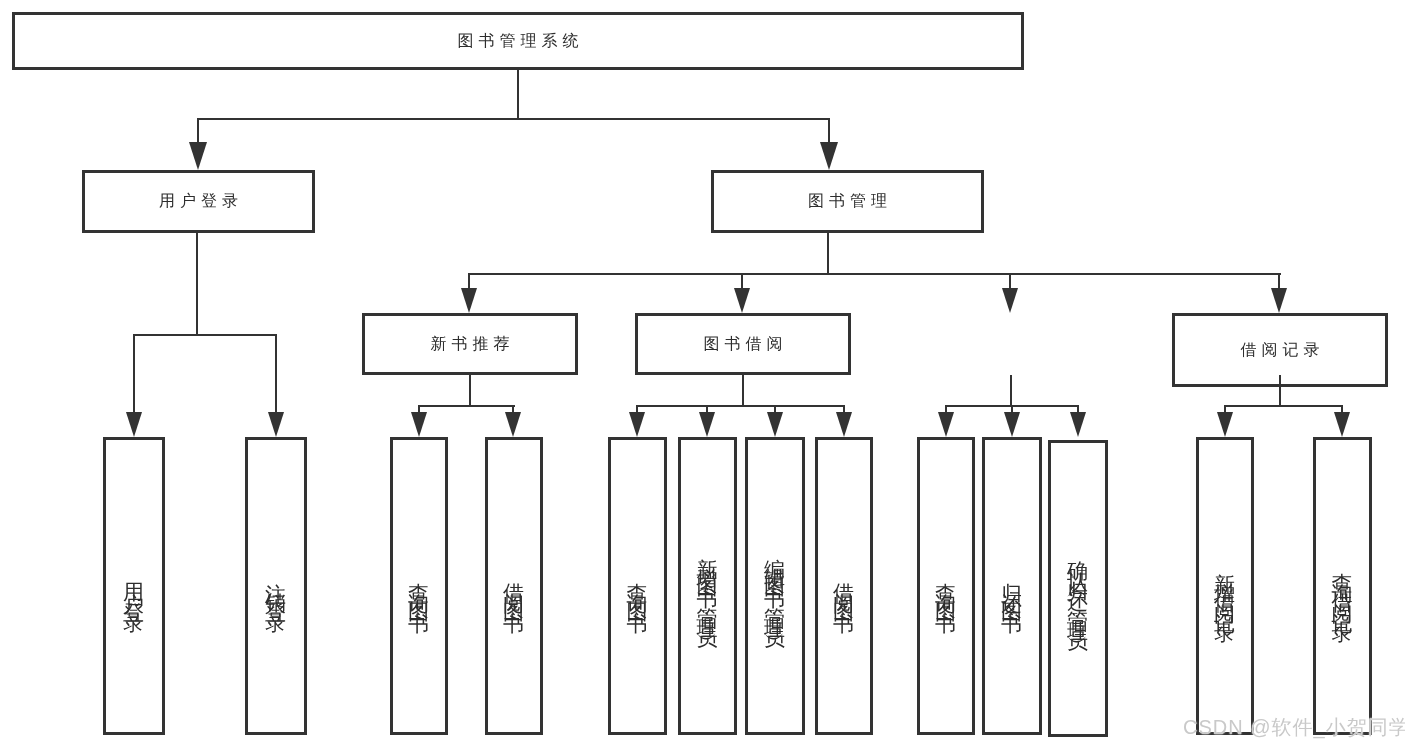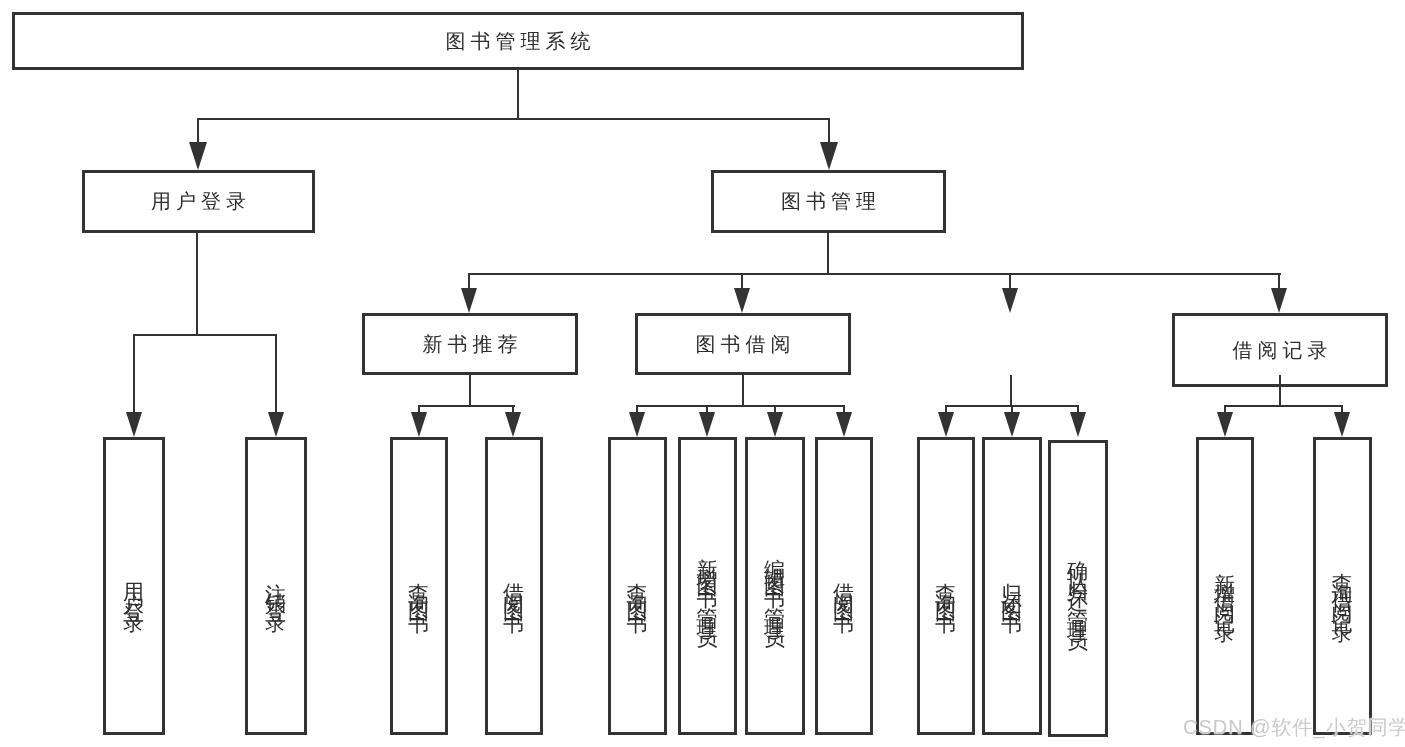--- a/index.html
+++ b/index.html
@@ -12,21 +12,21 @@
   html,body{margin:0;padding:0;background:var(--page-bg);}
   #stage{
     position:relative;width:1405px;height:747px;background:var(--page-bg);
     font-family:"Liberation Sans","DejaVu Sans",sans-serif;color:var(--text);
     overflow:hidden;
   }
   .box{
     position:absolute;box-sizing:border-box;border:3px solid var(--line);
     background:var(--box-bg);display:flex;align-items:center;justify-content:center;
   }
-  .hbox{font-size:20px;letter-spacing:5px;}
+  .hbox{font-size:16px;letter-spacing:5px;}
   .hbox .lbl{white-space:nowrap;text-indent:5px;}
   .leaf{font-size:21px;}
   .leaf .lbl{
     writing-mode:vertical-rl;text-orientation:mixed;
     letter-spacing:10px;line-height:1;white-space:nowrap;
   }
   .vline{position:absolute;width:2px;background:var(--line);}
   .hline{position:absolute;height:2px;background:var(--line);}
   .ah{position:absolute;width:0;height:0;
       border-left:8px solid transparent;border-right:8px solid transparent;
@@ -50,21 +50,21 @@
   <div class="vline" style="left:517px;top:70px;height:50px;"></div>
   <div class="hline" style="left:197px;top:118px;width:633px;"></div>
   <div class="vline" style="left:197px;top:118px;height:30px;"></div>
   <div class="ah big" style="left:189px;top:142px;"></div>
   <div class="vline" style="left:828px;top:118px;height:30px;"></div>
   <div class="ah big" style="left:820px;top:142px;"></div>
 
   <div class="box hbox" style="left:82px;top:170px;width:233px;height:63px;">
     <span class="lbl">用户登录</span>
   </div>
-  <div class="box hbox" style="left:711px;top:170px;width:235px;height:63px;">
+  <div class="box hbox" style="left:711px;top:170px;width:273px;height:63px;">
     <span class="lbl">图书管理</span>
   </div>
 
   <div class="vline" style="left:196px;top:233px;height:103px;"></div>
   <div class="hline" style="left:133px;top:334px;width:144px;"></div>
   <div class="vline" style="left:133px;top:334px;height:82px;"></div>
   <div class="ah" style="left:126px;top:412px;"></div>
   <div class="vline" style="left:275px;top:334px;height:82px;"></div>
   <div class="ah" style="left:268px;top:412px;"></div>
 

